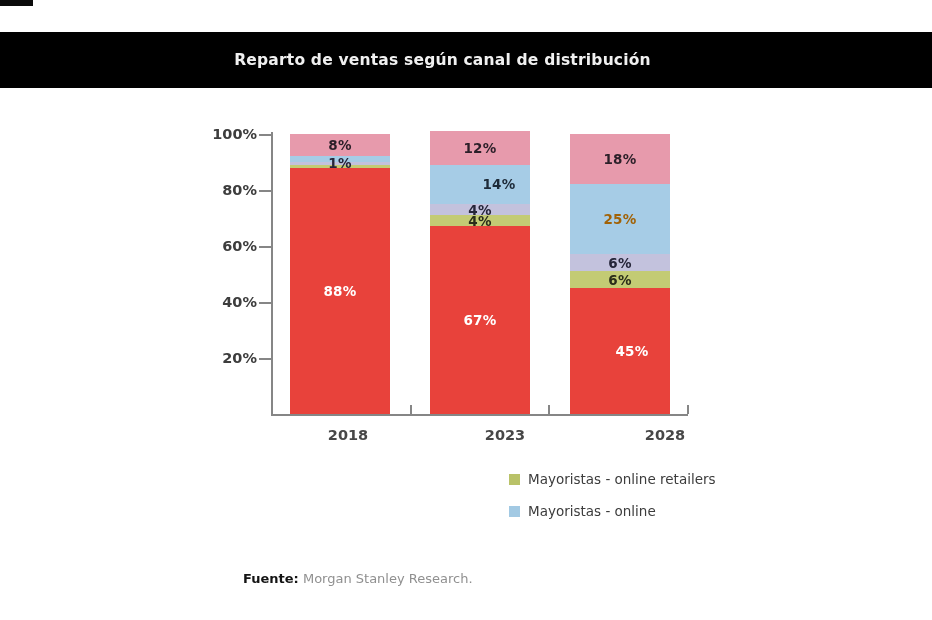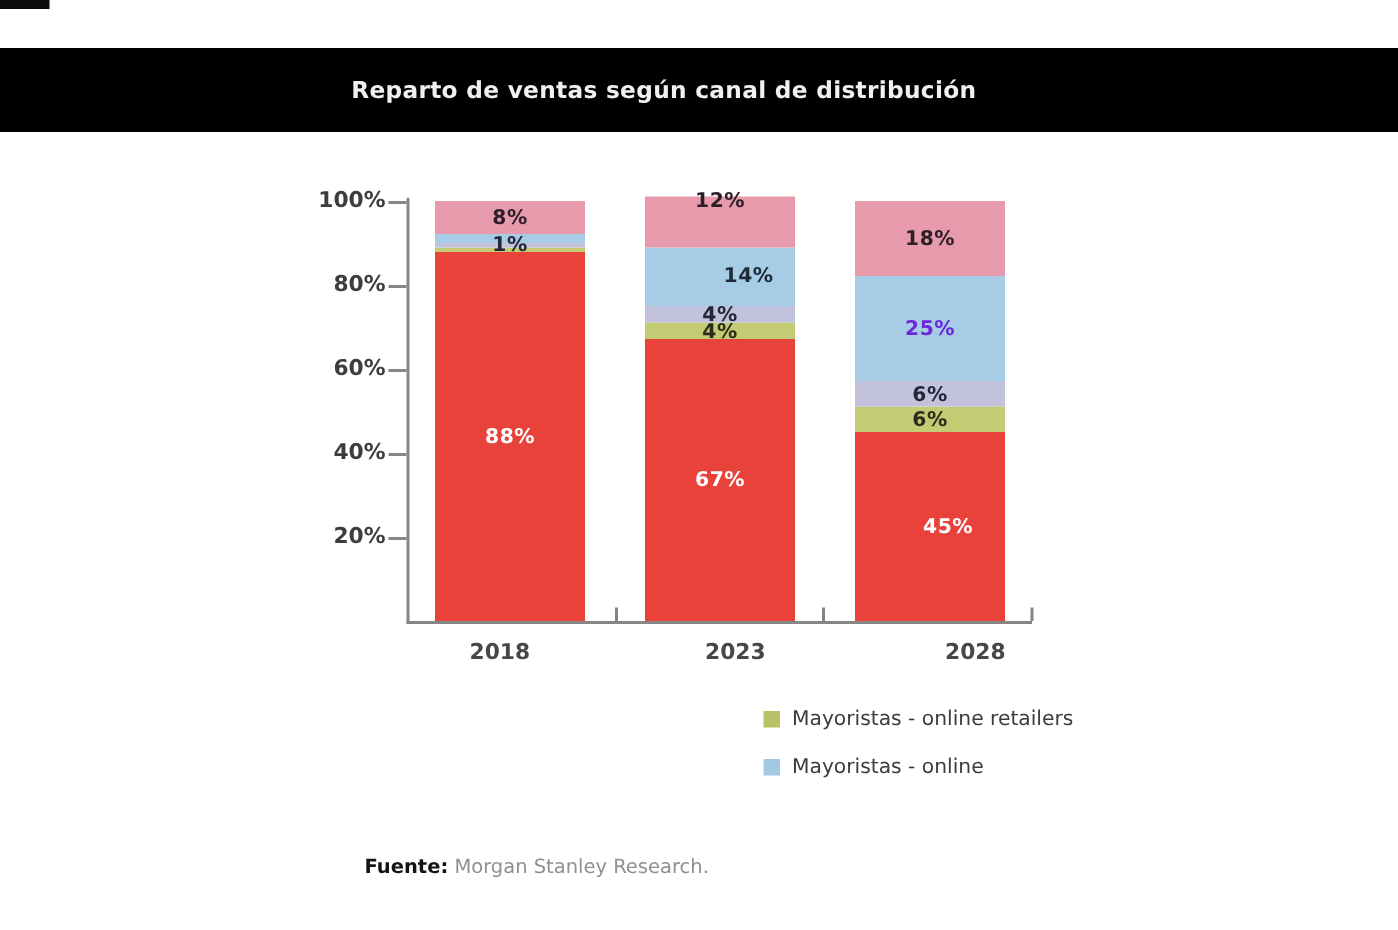--- a/index.html
+++ b/index.html
@@ -17,21 +17,21 @@
     color:#f0f0f0;font-size:15.5px;font-weight:600;letter-spacing:.2px;line-height:25px;
     white-space:nowrap;
   }
   .axis{position:absolute;background:#868686;}
   .y-tick{position:absolute;width:12px;height:2px;background:#868686;}
   .x-tick{position:absolute;width:2px;height:9px;background:#868686;}
   .y-tick-label{
     position:absolute;width:60px;text-align:right;font-size:14.5px;font-weight:600;color:#3d3d3d;
   }
   .x-tick-label{
-    position:absolute;width:70px;text-align:left;font-size:14.5px;font-weight:600;color:#474747;
+    position:absolute;width:70px;text-align:center;font-size:14.5px;font-weight:600;color:#474747;
   }
   .bar{position:absolute;width:100px;}
   .bar-seg{position:absolute;left:0;right:0;}
   .seg-label{
     position:absolute;left:0;right:0;text-align:center;font-size:13.5px;font-weight:700;
     transform:translateY(50%);z-index:3;letter-spacing:.3px;
   }
   .legend-col{position:absolute;display:flex;flex-direction:column;}
   .legend-row{display:flex;align-items:center;height:16px;margin-bottom:16px;}
   .legend-swatch{width:11px;height:11px;margin-right:8px;flex:0 0 auto;}
@@ -81,32 +81,32 @@
       <div class="bar" style="left: 430px; top: 131.2px; height: 282.8px; width: 100px;">
         <div class="bar-seg" style="bottom: 0px; height: 187.6px; background: rgb(232, 66, 59);"></div>
         <span class="seg-label" style="bottom: 93.8px; color: rgb(255, 255, 255);">67%</span>
         <div class="bar-seg" style="bottom: 187.6px; height: 11.2px; background: rgb(195, 203, 116);"></div>
         <span class="seg-label" style="bottom: 193.2px; color: rgb(42, 45, 26);">4%</span>
         <div class="bar-seg" style="bottom: 198.8px; height: 11.2px; background: rgb(195, 194, 221);"></div>
         <span class="seg-label" style="bottom: 204.4px; color: rgb(38, 38, 58);">4%</span>
         <div class="bar-seg" style="bottom: 210px; height: 39.2px; background: rgb(166, 204, 230);"></div>
         <span class="seg-label" style="bottom: 229.6px; color: rgb(29, 42, 56); padding-left: 38px;">14%</span>
         <div class="bar-seg" style="bottom: 249.2px; height: 33.6px; background: rgb(231, 154, 172);"></div>
-        <span class="seg-label" style="bottom: 280px; color: rgb(43, 31, 40);">12%</span>
+        <span class="seg-label" style="bottom: 266px; color: rgb(43, 31, 40);">12%</span>
       </div>
       <div class="x-tick-label" style="left: 470px; top: 427px;">2023</div>
       <div class="bar" style="left: 570px; top: 134px; height: 280px; width: 100px;">
         <div class="bar-seg" style="bottom: 0px; height: 126px; background: rgb(232, 66, 59);"></div>
         <span class="seg-label" style="bottom: 63px; color: rgb(255, 255, 255); padding-left: 24px;">45%</span>
         <div class="bar-seg" style="bottom: 126px; height: 16.8px; background: rgb(195, 203, 116);"></div>
         <span class="seg-label" style="bottom: 134.4px; color: rgb(42, 45, 26);">6%</span>
         <div class="bar-seg" style="bottom: 142.8px; height: 16.8px; background: rgb(195, 194, 221);"></div>
         <span class="seg-label" style="bottom: 151.2px; color: rgb(38, 38, 58);">6%</span>
         <div class="bar-seg" style="bottom: 159.6px; height: 70px; background: rgb(166, 204, 230);"></div>
-        <span class="seg-label" style="bottom: 194.6px; color: #6d28d9;">25%</span>
+        <span class="seg-label" style="bottom: 194.6px; color: #a16207;">25%</span>
         <div class="bar-seg" style="bottom: 229.6px; height: 50.4px; background: rgb(231, 154, 172);"></div>
         <span class="seg-label" style="bottom: 254.8px; color: rgb(43, 31, 40);">18%</span>
       </div>
       <div class="x-tick-label" style="left: 630px; top: 427px;">2028</div>
     </div>
 
   <div class="legend-col" id="legend-col2" style="left:509px;top:471px;">
       <div class="legend-row">
         <span class="legend-swatch" style="background: rgb(185, 194, 104);"></span>
         <span class="legend-label">Mayoristas - online retailers</span>

